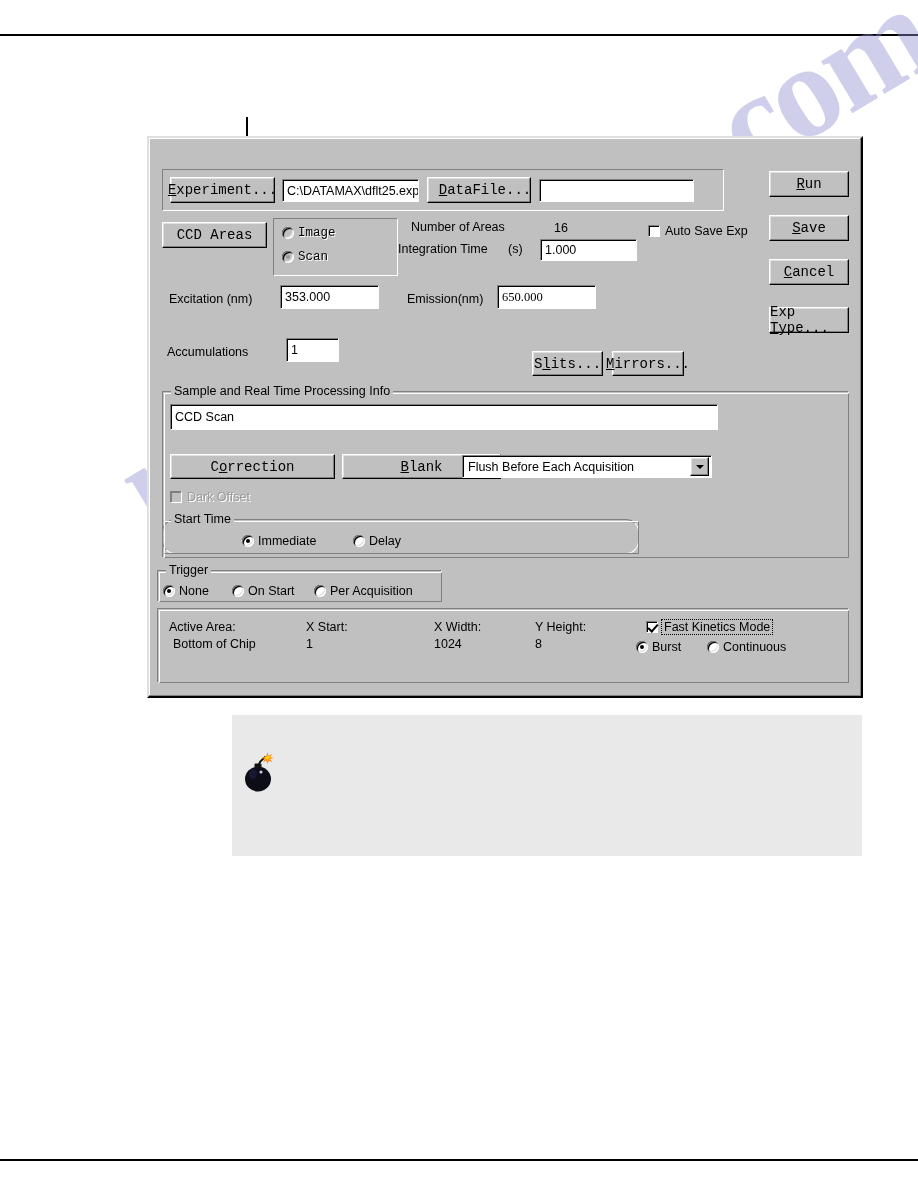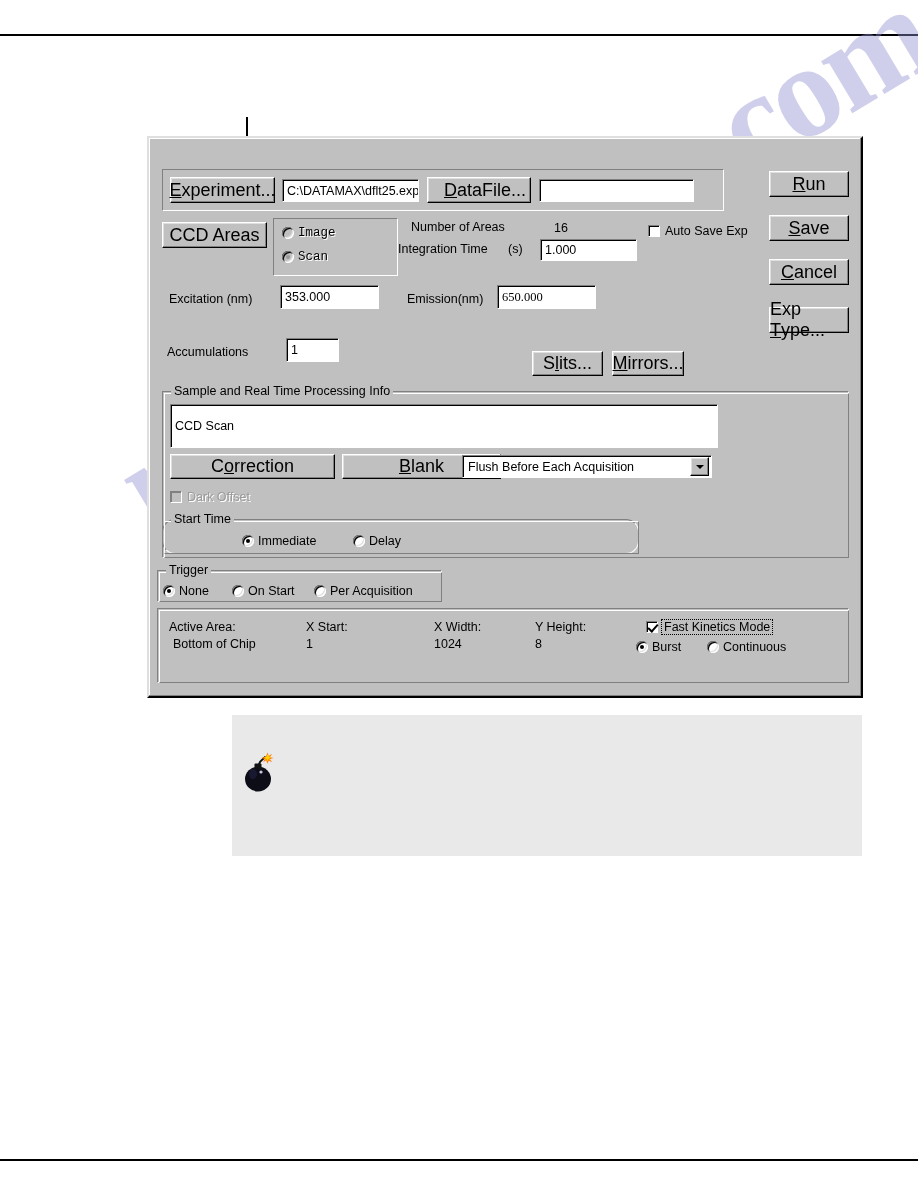--- a/index.html
+++ b/index.html
@@ -57,21 +57,21 @@
     font-size:11px;font-weight:bold;color:#000;line-height:1;cursor:default;
   }
 
   
   .btn{
     position:absolute;background:#c0c0c0;color:#000;
     border-top:1px solid #fff;border-left:1px solid #fff;
     border-right:1px solid #000;border-bottom:1px solid #000;
     box-shadow:inset -1px -1px 0 #808080, inset 1px 1px 0 #dfdfdf;
     display:flex;align-items:center;justify-content:center;
-    font-size:18px;box-sizing:border-box;cursor:default;user-select:none;
+    font-size:14px;box-sizing:border-box;cursor:default;user-select:none;font-family:Liberation Mono, monospace;
   }
   .btn u{text-decoration:underline;}
   .tfield{
     position:absolute;background:#fff;color:#000;
     border-top:1px solid #808080;border-left:1px solid #808080;
     border-right:1px solid #fff;border-bottom:1px solid #fff;
     box-shadow:inset 1px 1px 0 #000;
     display:flex;align-items:center;font-size:12.5px;
     padding-left:4px;box-sizing:border-box;overflow:hidden;white-space:nowrap;
   }
@@ -236,21 +236,21 @@
   <div class="btn" style="left:620px;top:121px;width:80px;height:26px;">
     <span><u>C</u>ancel</span>
   </div>
   <div class="btn" style="left:620px;top:169px;width:80px;height:26px;">
     <span>Exp <u>T</u>ype...</span>
   </div>
 
   <div class="grp" style="left:13px;top:253px;width:687px;height:167px;">
     <span class="cap">Sample and Real Time Processing Info</span>
   </div>
-  <div class="tfield" style="left:21px;top:266px;width:548px;height:44px;">CCD Scan</div>
+  <div class="tfield" style="left:21px;top:266px;width:548px;height:26px;">CCD Scan</div>
 
   <div class="btn" style="left:21px;top:316px;width:165px;height:25px;">
     <span>C<u>o</u>rrection</span>
   </div>
   <div class="btn" style="left:193px;top:316px;width:159px;height:25px;">
     <span><u>B</u>lank</span>
   </div>
   <div class="combo" style="left:313px;top:317px;width:250px;height:23px;">
     <span class="cval">Flush Before Each Acquisition</span>
     <span class="carrow">

